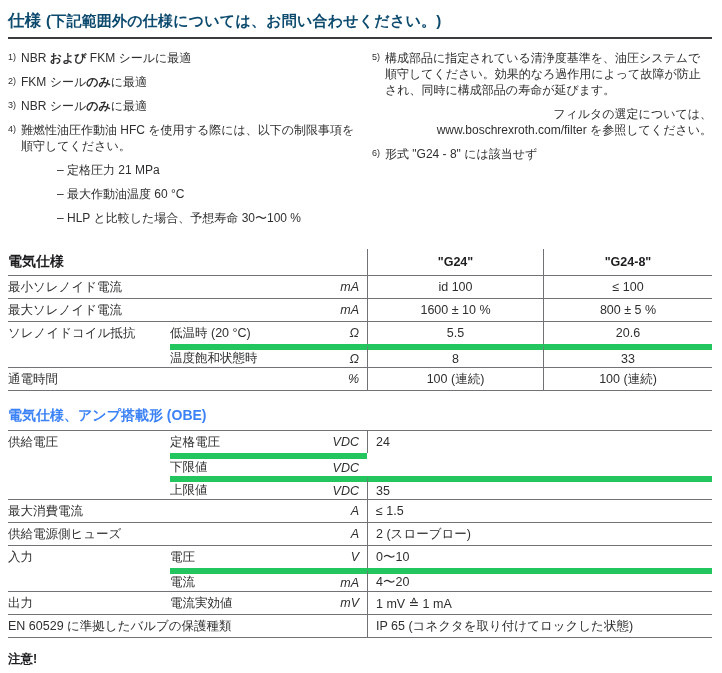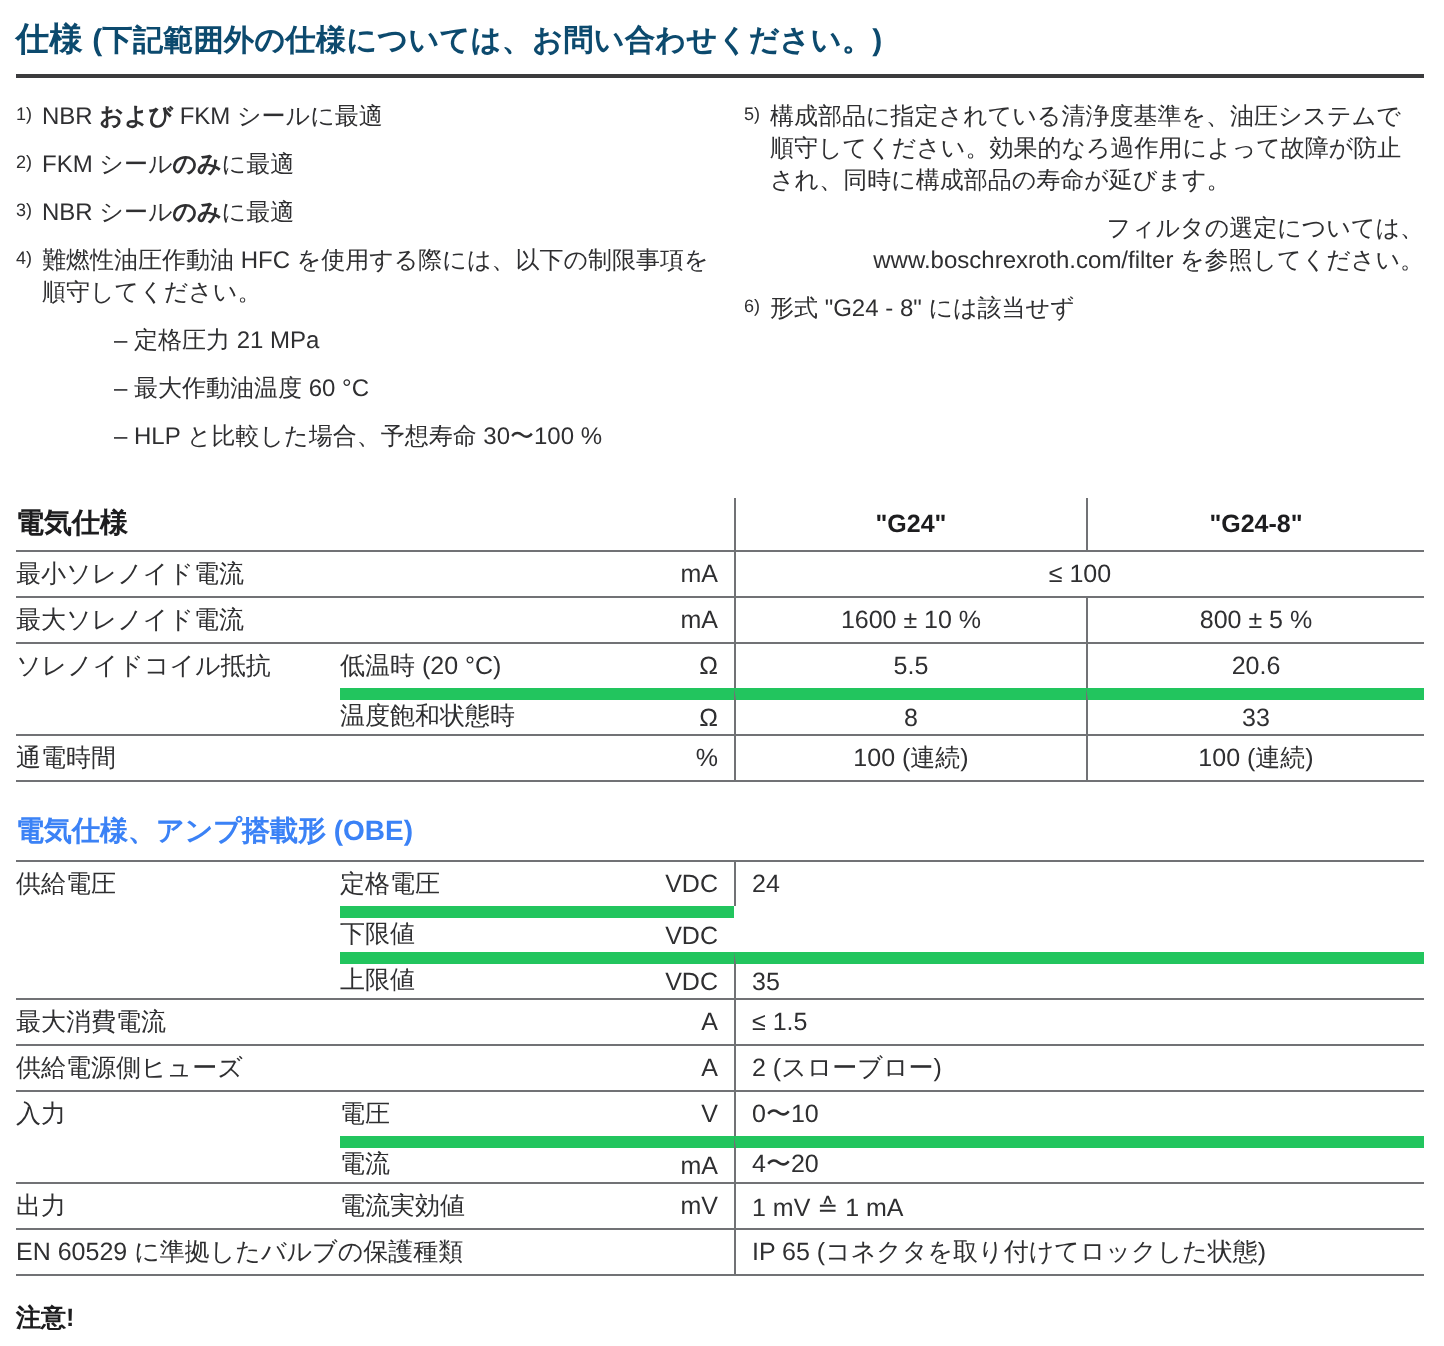--- a/index.html
+++ b/index.html
@@ -33,21 +33,21 @@
   .b { font-weight:bold; }
 
   
   .spec-table { border-bottom:1px solid #717275; }
   .spec-table-1 { margin-top:15px; }
   .t-row { display:flex; min-height:23px; align-items:stretch; }
   .t-row.t-head { min-height:26px; }
   .cell { display:flex; align-items:center; font-size:12.5px; color:#2f2f31; }
   .c-label  { width:162px; }
   .c-sub    { width:118px;text-align:right; }
-  .c-unit   { width:79px; justify-content:flex-end; padding-right:8px; }
+  .c-unit   { width:79px; justify-content:flex-end; padding-right:8px;font-style:italic; }
   .c-g24    { width:176px; justify-content:center; border-left:1px solid #717275; }
   .c-g248   { flex:1; justify-content:center; border-left:1px solid #717275; }
   .c-value  { flex:1; border-left:1px solid #717275; padding-left:8px; }
   .c-label-wide { width:359px; }
   .r-line > .cell { border-top:1px solid #717275; }
   .r-part > .cell { border-top:6px solid #22c55e; }
   .r-part > .c-label { border-top:none; }
   .t-head .c-label { font-weight:bold; font-size:14px; color:#1d1d1f; }
   .t-head .c-g24, .t-head .c-g248 { font-weight:bold; font-size:12.5px; color:#1d1d1f; }
 
@@ -123,20 +123,21 @@
       <div class="cell c-label">電気仕様</div>
       <div class="cell c-sub"></div>
       <div class="cell c-unit"></div>
       <div class="cell c-g24">"G24"</div>
       <div class="cell c-g248">"G24-8"</div>
     </div>
     <div class="t-row r-line">
       <div class="cell c-label">最小ソレノイド電流</div>
       <div class="cell c-sub"></div>
       <div class="cell c-unit">mA</div>
+      <div class="cell c-g24">id 100</div>
       <div class="cell c-g248">≤ 100</div>
     </div>
     <div class="t-row r-line">
       <div class="cell c-label">最大ソレノイド電流</div>
       <div class="cell c-sub"></div>
       <div class="cell c-unit">mA</div>
       <div class="cell c-g24">1600 ± 10 %</div>
       <div class="cell c-g248">800 ± 5 %</div>
     </div>
     <div class="t-row r-line">

